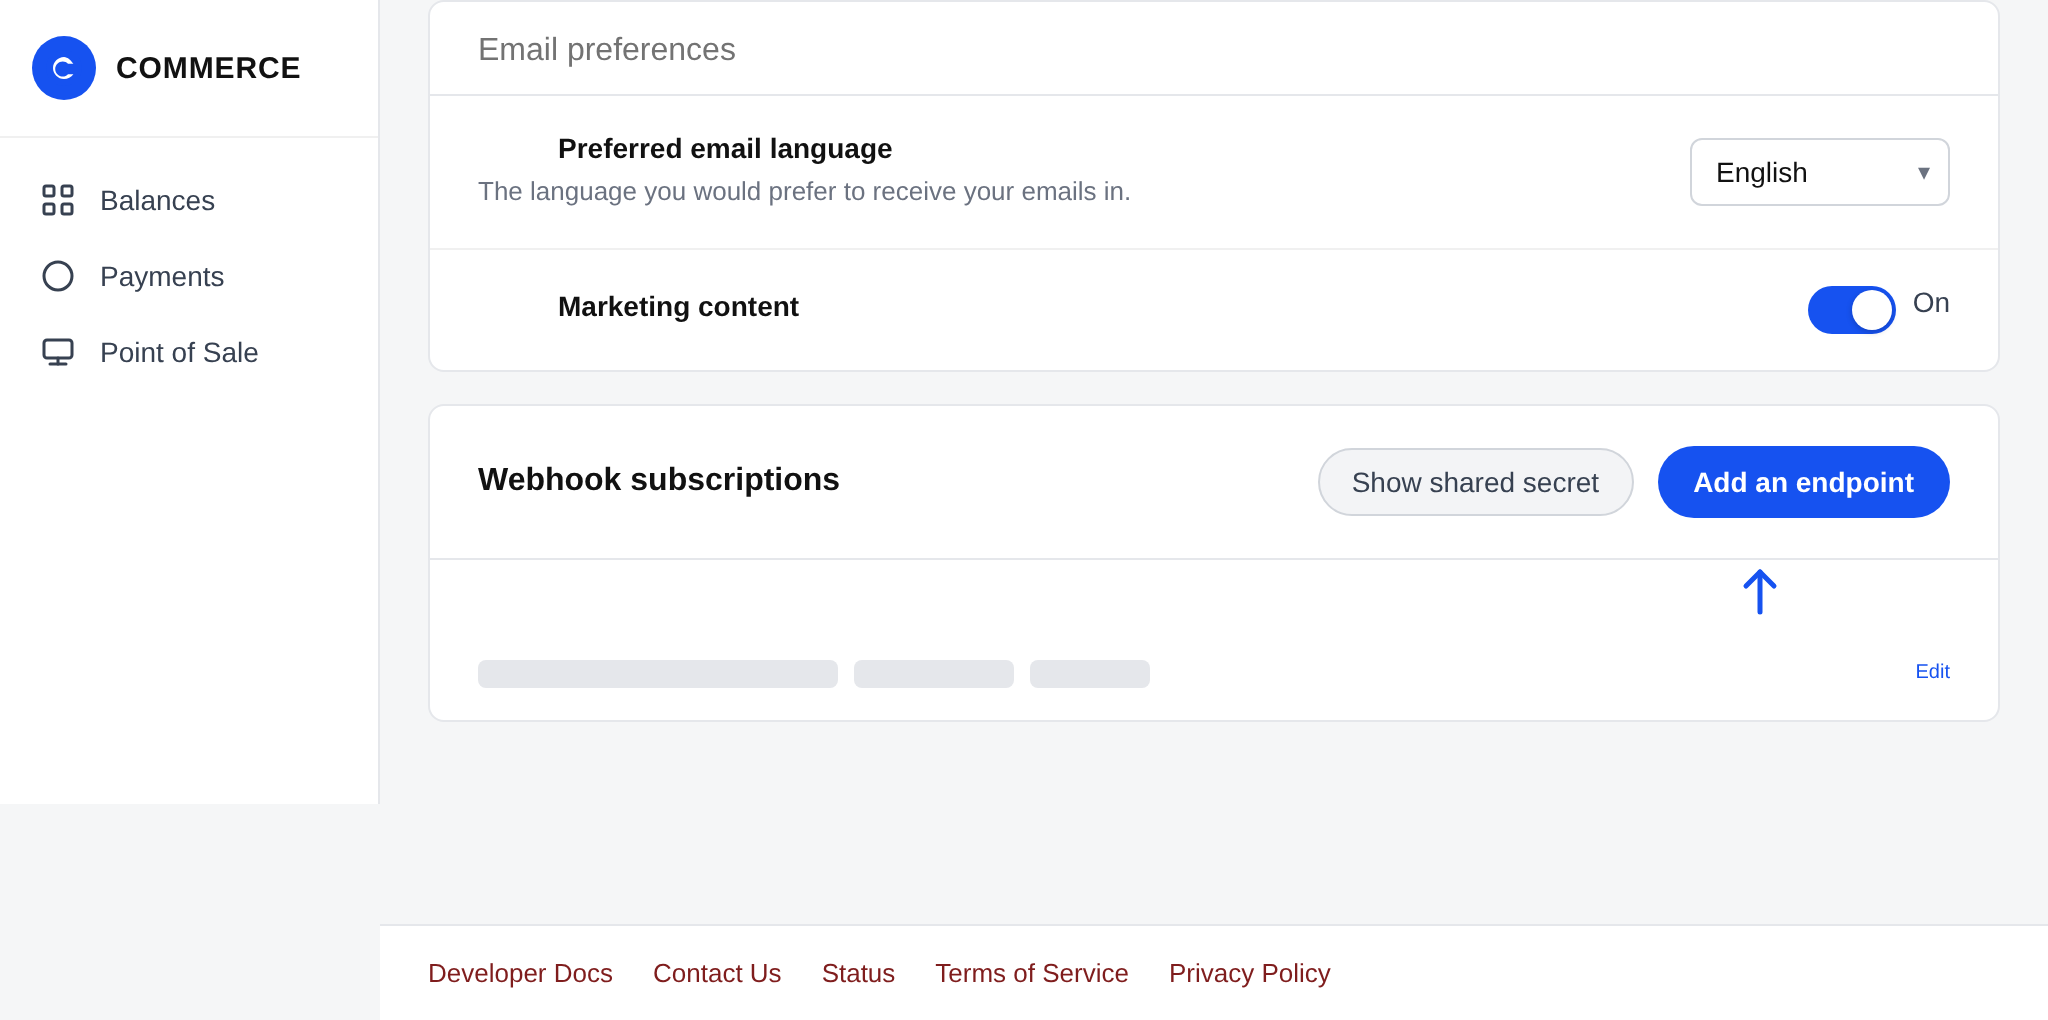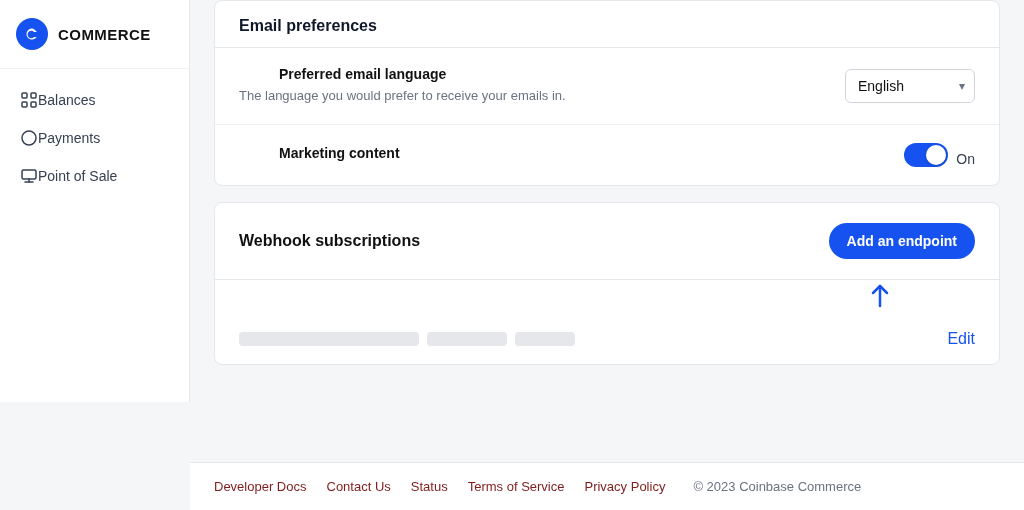--- a/index.html
+++ b/index.html
@@ -42,20 +42,21 @@
     }
     .sidebar-nav {
       display: flex;
       flex-direction: column;
       padding: 12px 0;
       flex: 1;
     }
     .nav-item {
       display: flex;
       align-items: center;
+      gap: 12px;
       padding: 10px 20px;
       cursor: pointer;
       color: #374151;
       font-size: 14px;
       font-weight: 500;
       border-radius: 0;
       transition: background 0.15s;
     }
     .nav-icon { width: 18px; height: 18px; display: flex; align-items: center; justify-content: center; flex-shrink: 0; }
 
@@ -78,22 +79,22 @@
       border: 1px solid #e5e7eb;
       border-radius: 8px;
       margin-bottom: 16px;
     }
     .card-header {
       padding: 16px 24px 12px 24px;
       border-bottom: 1px solid #e5e7eb;
     }
     .card-header h2 {
       font-size: 16px;
-      font-weight: 700;
-      color: #0f172a;
+      font-weight: 400;
+      color: #737373;
     }
 
     .pref-row {
       display: flex;
       align-items: center;
       justify-content: space-between;
       padding: 18px 24px;
       border-bottom: 1px solid #f0f0f0;
     }
     .pref-row:last-child { border-bottom: none; }
@@ -136,21 +137,21 @@
       top: 50%;
       transform: translateY(-50%);
       color: #6b7280;
       pointer-events: none;
       font-size: 12px;
     }
 
     
     .toggle-container {
       display: flex;
-      align-items: flex-end;
+      align-items: flex-start;
       gap: 8px;
     }
     .toggle {
       width: 44px;
       height: 24px;
       background: #1652f0;
       border-radius: 12px;
       position: relative;
       cursor: pointer;
       flex-shrink: 0;
@@ -224,21 +225,21 @@
       display: flex;
       gap: 8px;
     }
     .placeholder-block {
       height: 14px;
       background: #e5e7eb;
       border-radius: 4px;
     }
     .edit-link {
       color: #1652f0;
-      font-size: 16px;
+      font-size: 10px;
       font-weight: 500;
       cursor: pointer;
       text-decoration: none;
     }
 
     
     .arrow-annotation {
       display: flex;
       justify-content: flex-end;
       padding: 0 104px 6px 0;
@@ -349,20 +350,21 @@
           </div>
           <span class="toggle-label">On</span>
         </div>
       </div>
     </div>
 
     <div class="webhook-card">
       <div class="webhook-header">
         <span class="webhook-title">Webhook subscriptions</span>
         <div class="webhook-actions">
+          <button class="btn-secondary">Show shared secret</button>
           <button class="btn-primary">Add an endpoint</button>
         </div>
       </div>
 
       <div class="arrow-annotation">
         <svg class="arrow-svg" width="30" height="28" viewBox="0 0 30 28" fill="none">
           <path d="M15 26 L15 6" stroke="#1652f0" stroke-width="2.5" stroke-linecap="round"></path>
           <path d="M8 13 L15 6 L22 13" stroke="#1652f0" stroke-width="2.5" stroke-linecap="round" stroke-linejoin="round" fill="none"></path>
         </svg>
       </div>
@@ -378,15 +380,14 @@
     </div>
 
   </div>
 
   <div class="footer">
     <a>Developer Docs</a>
     <a>Contact Us</a>
     <a>Status</a>
     <a>Terms of Service</a>
     <a>Privacy Policy</a>
-    <span class="footer-copy">© 2023 Coinbase Commerce</span>
   </div>
 </div>
 
 </body></html>

